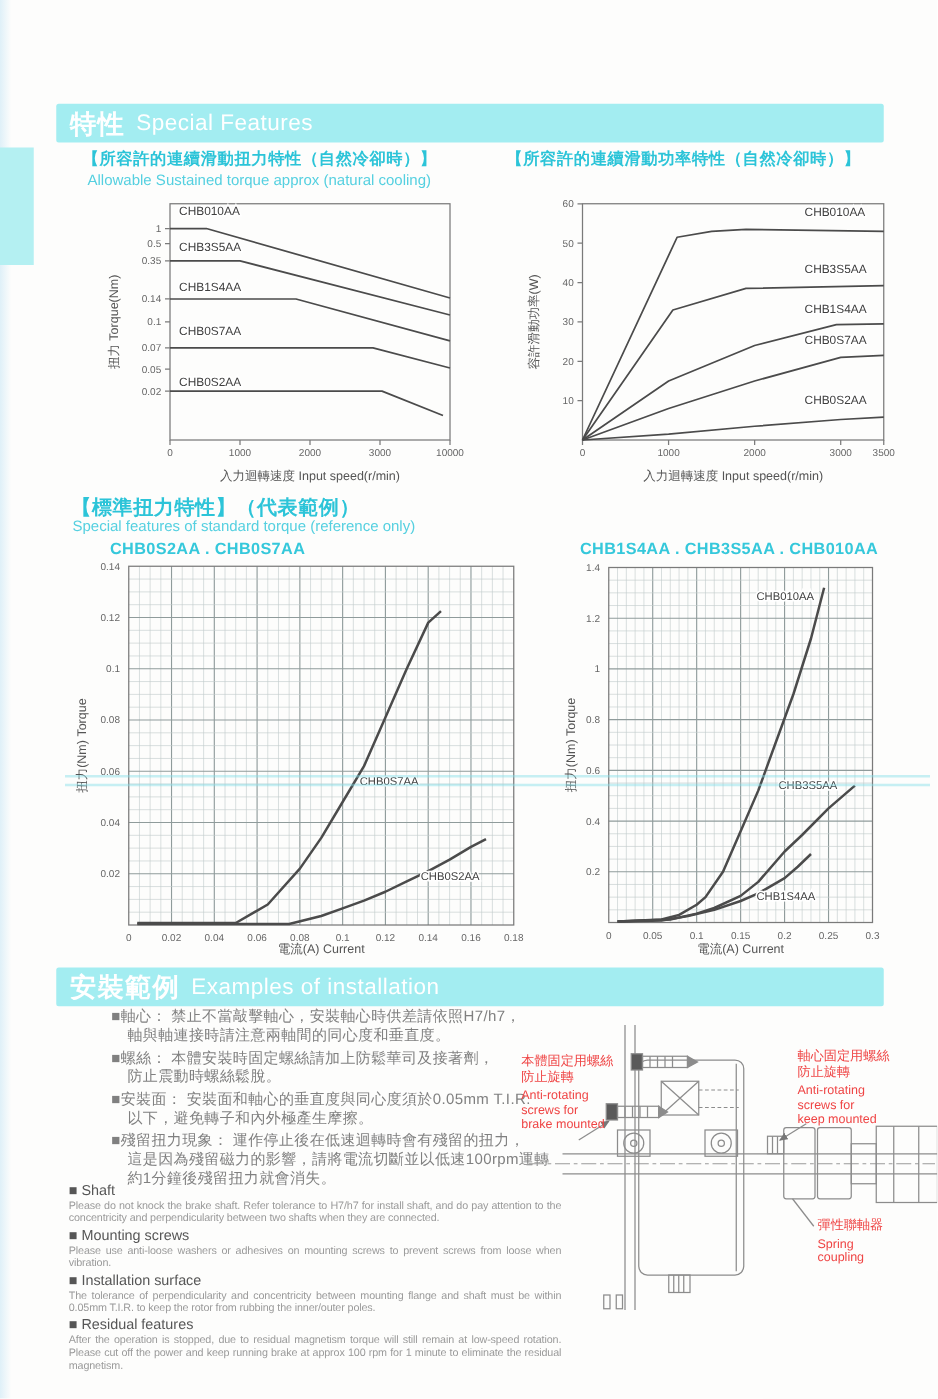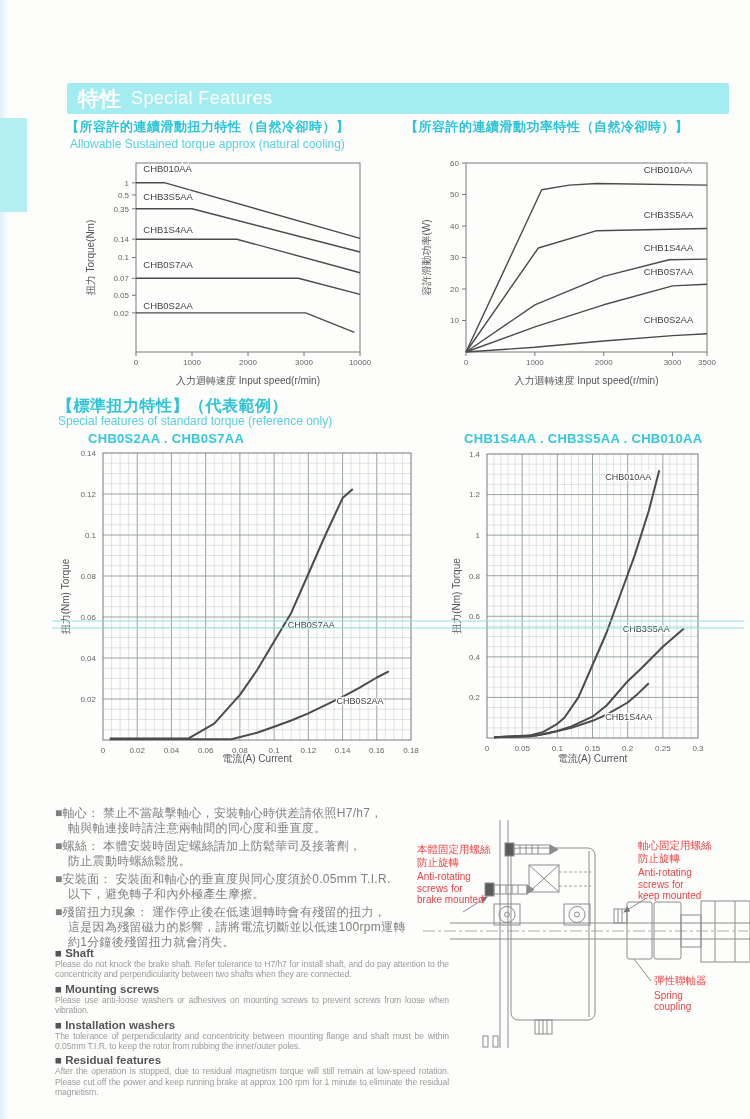--- a/index.html
+++ b/index.html
@@ -2,35 +2,35 @@
 <html><head>
 <meta charset="utf-8">
 <style>
   html,body{margin:0;padding:0;background:#fff;}
   .page{position:relative;width:750px;height:1119px;background:#fdfdfc;overflow:hidden;
         font-family:"Liberation Sans","DejaVu Sans",sans-serif;}
   .edge{position:absolute;left:0;top:0;width:9px;height:1119px;
         background:linear-gradient(90deg,#dff0f8,rgba(255,255,255,0));}
   .tab{position:absolute;left:0;top:118px;width:27px;height:94px;background:#b4f0f2;}
   .banner{position:absolute;left:45px;width:662px;height:31px;background:#a3edf1;border-radius:2px;
-          display:flex;align-items:center;padding-left:11px;box-sizing:border-box;color:#fff;margin-left:22px;}
+          display:flex;align-items:center;padding-left:11px;box-sizing:border-box;color:#fff;}
   .bz{font-size:21px;font-weight:bold;letter-spacing:1px;}
   .be{font-size:18px;font-weight:normal;margin-left:9px;letter-spacing:.4px;}
   .t-zh{position:absolute;font-size:13px;font-weight:bold;color:#2cc4d8;letter-spacing:.5px;}
   .t-en{position:absolute;font-size:12px;color:#55d0e0;}
   .chead{position:absolute;font-size:13px;font-weight:bold;color:#35c8db;letter-spacing:.3px;}
   .chart{position:absolute;}
   svg text{font-family:"Liberation Sans","DejaVu Sans",sans-serif;}
   .art{position:absolute;left:52px;width:692px;height:1.5px;background:rgba(130,222,232,.45);}
   .zhlist{position:absolute;left:55px;top:806px;width:405px;}
-  .zhb{margin-bottom:2.5px;}
+  .zhb{margin-bottom:2.5px;margin-left:34px;}
   .zhb div{font-size:12px;color:#808080;line-height:15.2px;letter-spacing:.3px;}
   .zhb .cont{padding-left:13px;}
   .enlist{position:absolute;left:55px;top:944px;width:394px;}
-  .eh{font-size:11.5px;font-weight:bold;color:#565656;margin-top:3px;}
+  .eh{font-size:11.5px;font-weight:normal;color:#565656;margin-top:3px;}
   .eb{font-size:8.6px;color:#9a9a9a;line-height:10.4px;text-align:justify;letter-spacing:-0.1px;}
   .dl{position:absolute;color:#ef4444;}
   .dl .zh{font-size:10.5px;line-height:12.5px;}
   .dl .en{font-size:10px;line-height:11.5px;}
   .dl .gap{height:3px;}
   .pnum{position:absolute;left:337px;top:1120px;width:120px;text-align:center;
         font-size:13px;color:#8a8a8a;}
 </style>
 </head>
 <body>
@@ -298,20 +298,24 @@
         <text x="175.16000000000003" y="52.37142857142854" font-size="9" fill="#3f3f3f" style="paint-order:stroke;stroke:#fff;stroke-width:2.5px">CHB010AA</text>
         <polyline points="64.0,309.2 106.2,307.6 127.3,302.9 141.4,298.4 162.5,288.7 176.6,277.5 197.7,253.2 211.7,240.0 232.8,218.7 253.9,200.5" fill="none" stroke="#4b4b4b" stroke-width="2" stroke-linejoin="round"></polyline>
         <text x="192.74333333333334" y="203.5" font-size="9" fill="#3f3f3f" style="paint-order:stroke;stroke:#fff;stroke-width:2.5px">CHB3S5AA</text>
         <polyline points="64.0,309.2 99.2,308.4 120.3,304.9 141.4,299.9 162.5,292.8 176.6,286.7 197.7,274.5 208.2,265.4 218.8,255.2" fill="none" stroke="#4b4b4b" stroke-width="2" stroke-linejoin="round"></polyline>
         <text x="175.16000000000003" y="291.74285714285713" font-size="9" fill="#3f3f3f" style="paint-order:stroke;stroke:#fff;stroke-width:2.5px">CHB1S4AA</text>
       </svg></div>
 
   <div class="art" style="top:620px"></div>
   <div class="art" style="top:627px"></div>
 
+  <div class="banner" style="top:774px">
+    <span class="bz">安裝範例</span>
+    <span class="be">Examples of installation</span>
+  </div>
 
   <div class="zhlist">
     <div class="zhb">
       <div>■軸心： 禁止不當敲擊軸心，安裝軸心時供差請依照H7/h7，</div>
       <div class="cont">軸與軸連接時請注意兩軸間的同心度和垂直度。</div>
     </div>
     <div class="zhb">
       <div>■螺絲： 本體安裝時固定螺絲請加上防鬆華司及接著劑，</div>
       <div class="cont">防止震動時螺絲鬆脫。</div>
     </div>
@@ -324,21 +328,21 @@
       <div class="cont">這是因為殘留磁力的影響，請將電流切斷並以低速100rpm運轉</div>
       <div class="cont">約1分鐘後殘留扭力就會消失。</div>
     </div>
   </div>
 
   <div class="enlist">
     <div class="eh"><span>■</span> <span>Shaft</span></div>
     <div class="eb">Please do not knock the brake shaft. Refer tolerance to H7/h7 for install shaft, and do pay attention to the concentricity and perpendicularity between two shafts when they are connected.</div>
     <div class="eh"><span>■</span> <span>Mounting screws</span></div>
     <div class="eb">Please use anti-loose washers or adhesives on mounting screws to prevent screws from loose when vibration.</div>
-    <div class="eh"><span>■</span> <span>Installation washers</span></div>
+    <div class="eh"><span>■</span> <span>Installation surface</span></div>
     <div class="eb">The tolerance of perpendicularity and concentricity between mounting flange and shaft must be within 0.05mm T.I.R. to keep the rotor from rubbing the inner/outer poles.</div>
     <div class="eh"><span>■</span> <span>Residual features</span></div>
     <div class="eb">After the operation is stopped, due to residual magnetism torque will still remain at low-speed rotation. Please cut off the power and keep running brake at approx 100 rpm for 1 minute to eliminate the residual magnetism.</div>
   </div>
 
   <svg style="position:absolute;left:415px;top:815px" width="335" height="280" viewBox="0 0 335 280" fill="none" stroke="#8c8c8c" stroke-width="1">
     <defs>
       <marker id="arr" markerWidth="8" markerHeight="8" refX="6" refY="3" orient="auto">
         <path d="M0,0L7,3L0,6z" fill="#777" stroke="none"></path>
       </marker>

